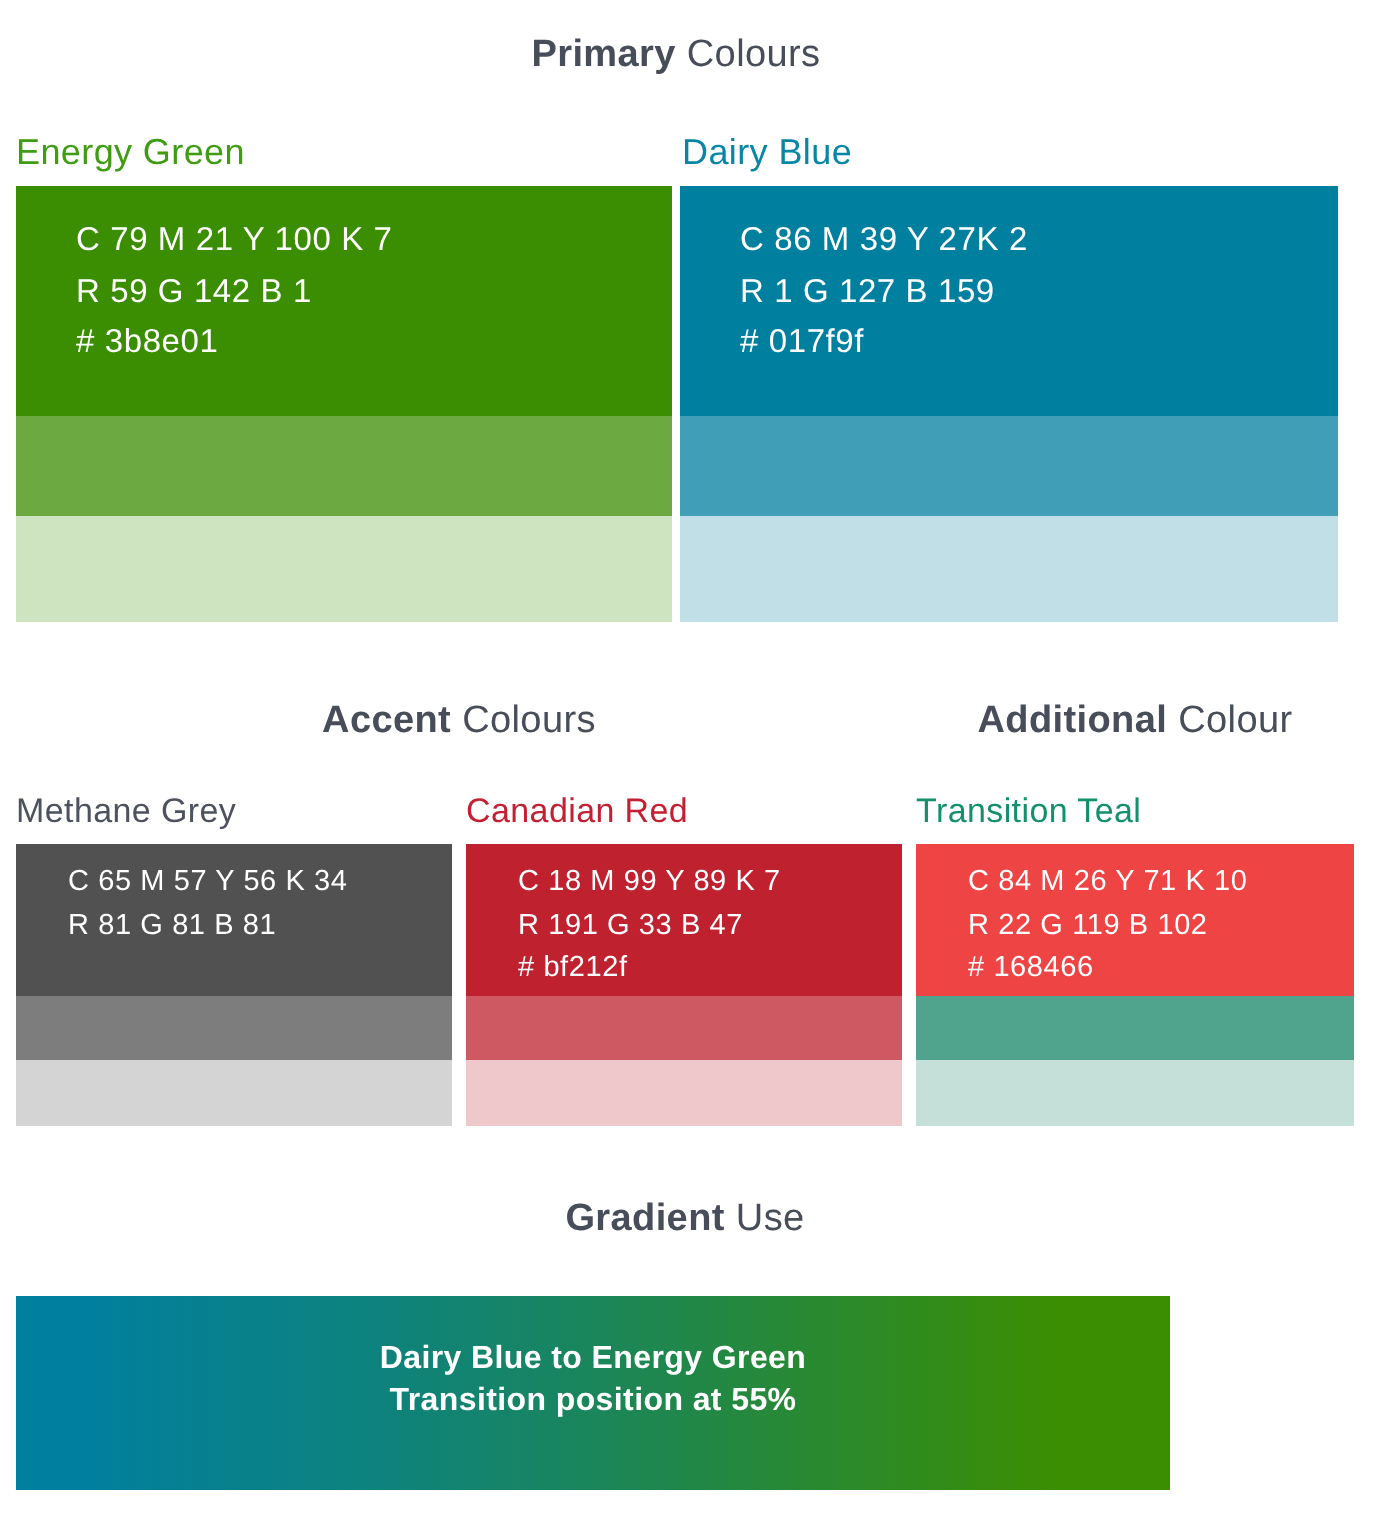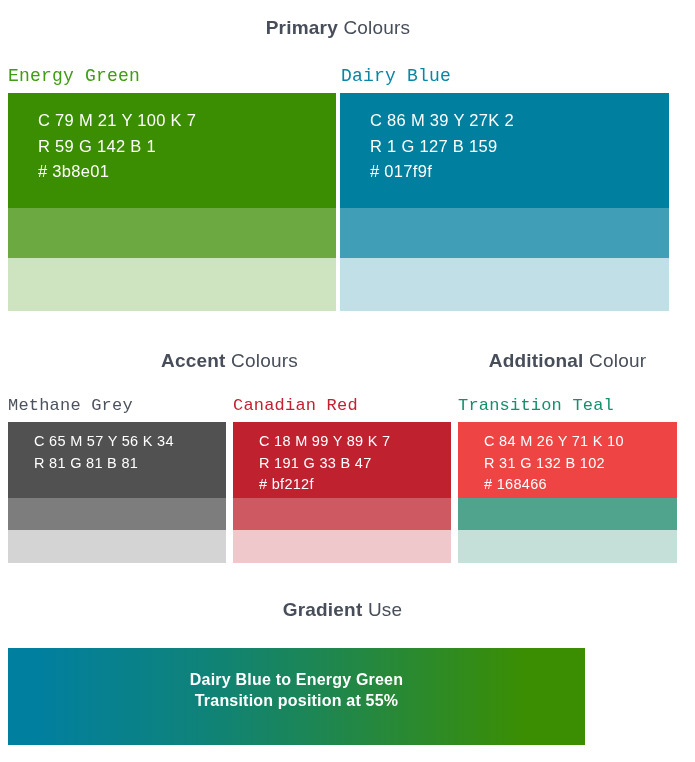--- a/index.html
+++ b/index.html
@@ -8,21 +8,21 @@
     background:#ffffff;
     font-family:"Liberation Sans",sans-serif;
     -webkit-font-smoothing:antialiased;
   }
   .abs{position:absolute;}
   .hdr{
     font-size:19px;text-align:center;letter-spacing:.2px;
   }
   .hdr b{font-weight:700;}
   .hdr span{font-weight:400;}
-  .swatch-label{font-size:18px;font-weight:400;letter-spacing:.2px;font-family:Liberation Mono, monospace;}
+  .swatch-label{font-size:18px;font-weight:400;letter-spacing:.2px;}
   .swatch-label.small{font-size:17px;}
   .swatch-main{
     color:#ffffff;font-weight:400;letter-spacing:.3px;
     box-sizing:border-box;
   }
   .swatch-main.primary{
     padding:15px 0 0 30px;font-size:16.5px;line-height:25.5px;
   }
   .swatch-main.accent{
     padding:9px 0 0 26px;font-size:14.5px;line-height:21.5px;
@@ -84,21 +84,21 @@
 </div>
 
 <div class="abs swatch-main accent" style="top: 422px; left: 233px; width: 218px; height: 76px; background-color: rgb(191, 33, 47);">
   <div>C 18 M 99 Y 89 K 7</div>
   <div>R 191 G 33 B 47</div>
   <div># bf212f</div>
 </div>
 
 <div class="abs swatch-main accent" style="top: 422px; left: 458px; width: 219px; height: 76px; background-color: #ef4444;">
   <div>C 84 M 26 Y 71 K 10</div>
-  <div>R 31 G 132 B 102</div>
+  <div>R 22 G 119 B 102</div>
   <div># 168466</div>
 </div>
 
 <div class="tint" style="top: 498px; left: 8px; width: 218px; height: 32px; background-color: rgb(125, 125, 125);"></div>
 <div class="tint" style="top: 530px; left: 8px; width: 218px; height: 33px; background-color: rgb(212, 212, 212);"></div>
 
 <div class="tint" style="top: 498px; left: 233px; width: 218px; height: 32px; background-color: rgb(207, 89, 99);"></div>
 <div class="tint" style="top: 530px; left: 233px; width: 218px; height: 33px; background-color: rgb(239, 200, 203);"></div>
 
 <div class="tint" style="top: 498px; left: 458px; width: 219px; height: 32px; background-color: rgb(80, 163, 140);"></div>

